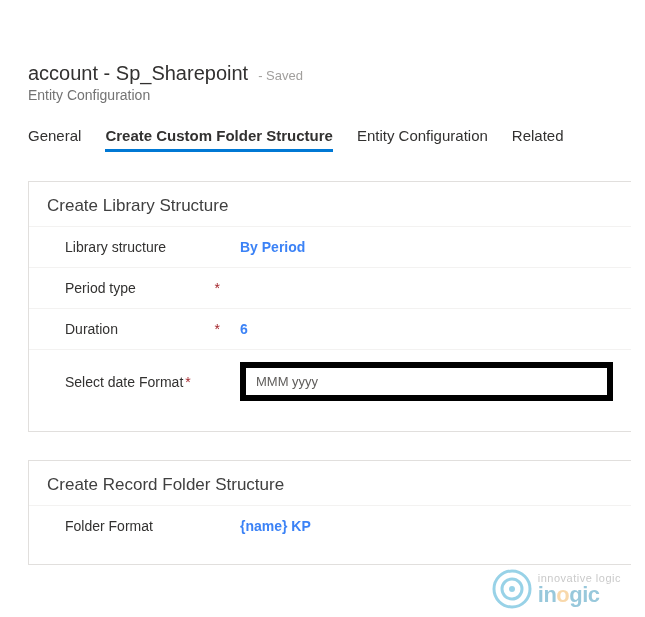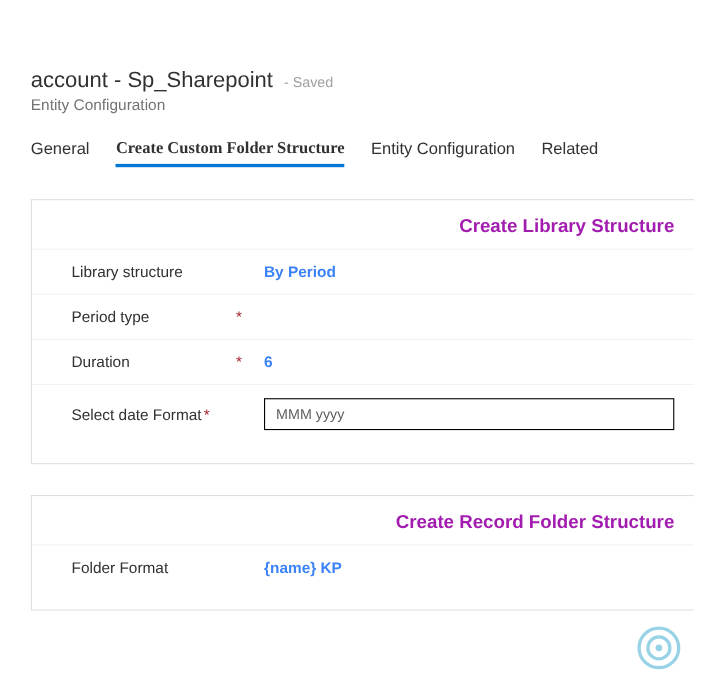--- a/index.html
+++ b/index.html
@@ -47,43 +47,41 @@
     }
     .tab {
       font-size: 15px;
       color: #323130;
       padding-bottom: 8px;
       cursor: pointer;
       position: relative;
     }
     .tab.active {
       font-weight: 600;
-      font-family: Liberation Serif, serif;
     }
     .tab.active::after {
       content: "";
       position: absolute;
       left: 0;
       right: 0;
       bottom: 0;
       height: 3px;
       background: #0078d4;
     }
     .section {
       border: 1px solid #e1dfdd;
       margin: 28px 14px 0 28px;
       padding: 14px 0 18px 0;
       border-right: none;
     }
     .section-title {
       font-size: 17px;
-      font-weight: 700;
-      color: #a21caf;
+      font-weight: 400;
+      color: #404040;
       padding: 0 18px 10px 18px;
-      text-align: right;
     }
     .row {
       display: flex;
       padding: 12px 18px 12px 36px;
       border-top: 1px solid #f3f2f1;
     }
     .row:first-of-type {
       border-top: none;
     }
     .label-col {
@@ -98,21 +96,21 @@
       margin-left: 4px;
     }
     .value-col {
       flex: 1;
       font-size: 14px;
       font-weight: 600;
       color: #3b82f6;
     }
     .input-box {
       flex: 1;
-      border: 1px solid #000000;
+      border: 6px solid #000000;
       padding: 6px 10px;
       font-size: 13px;
       color: #605e5c;
       font-family: inherit;
       width: 100%;
       font-weight: 400;
     }
     .watermark {
       position: absolute;
       bottom: 6px;
@@ -202,13 +200,17 @@
     <div class="value-col">{name} KP</div>
   </div>
 </div>
 
 <div class="watermark">
   <svg width="44" height="44" viewBox="0 0 44 44">
     <circle cx="22" cy="22" r="18" fill="none" stroke="#0090c5" stroke-width="3"></circle>
     <circle cx="22" cy="22" r="10" fill="none" stroke="#0090c5" stroke-width="3"></circle>
     <circle cx="22" cy="22" r="3" fill="#0090c5"></circle>
   </svg>
+  <div class="wm-text-group">
+    <div class="wm-top">innovative logic</div>
+    <div class="wm-bottom"><span>in</span><span class="o">o</span><span>gic</span></div>
+  </div>
 </div>
 
 </body></html>

